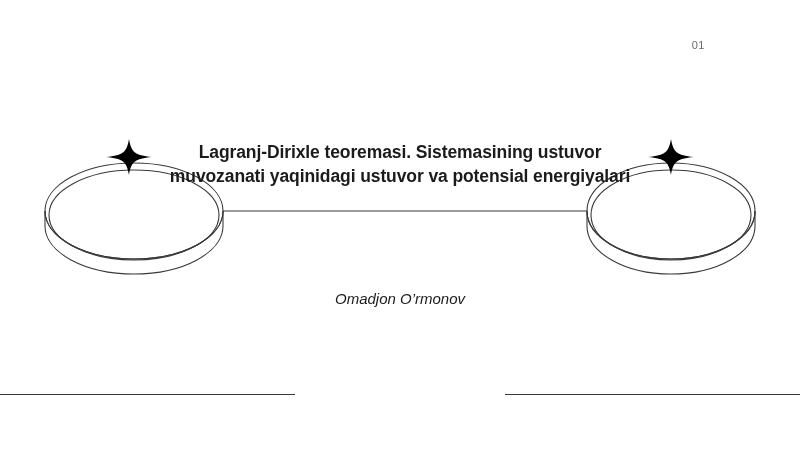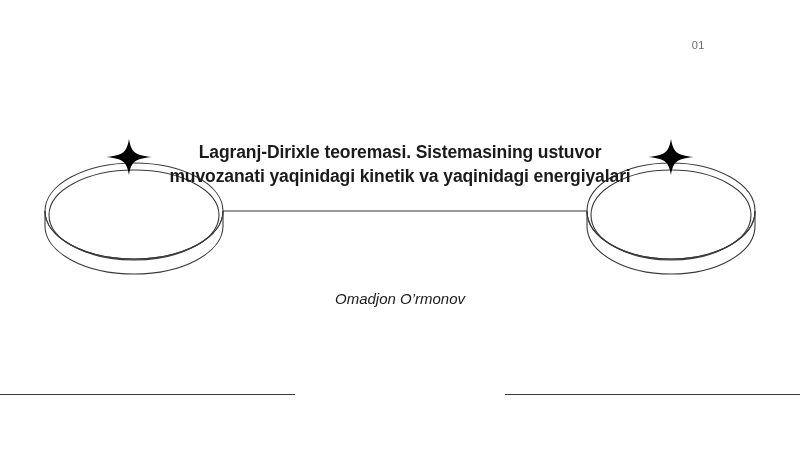--- a/index.html
+++ b/index.html
@@ -138,21 +138,21 @@
     <path d="M 671,139
              C 673.2,152.0 676.5,155.3 694.0,157.0
              C 676.5,158.7 673.2,162.0 671,175.0
              C 668.8,162.0 665.5,158.7 648.0,157.0
              C 665.5,155.3 668.8,152.0 671,139 Z" fill="#000000"></path>
   </svg>
 
   <div class="page-number">01</div>
 
   <div class="title-block">
-    <h1 class="title">Lagranj-Dirixle teoremasi. Sistemasining ustuvor muvozanati yaqinidagi kinetik va yaqinidagi energiyalari</h1>
+    <h1 class="title">Lagranj-Dirixle teoremasi. Sistemasining ustuvor muvozanati yaqinidagi ustuvor va potensial energiyalari</h1>
   </div>
 
   <div class="author-block">
     <p class="author">Omadjon O’rmonov</p>
   </div>
 
   <div class="rule rule-left"></div>
   <div class="rule rule-right"></div>
 
 </div>

